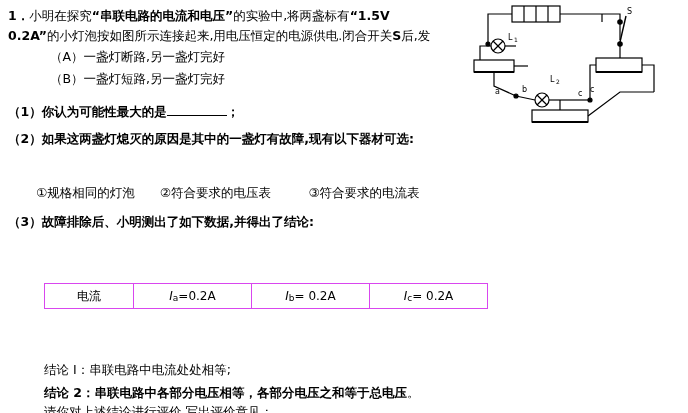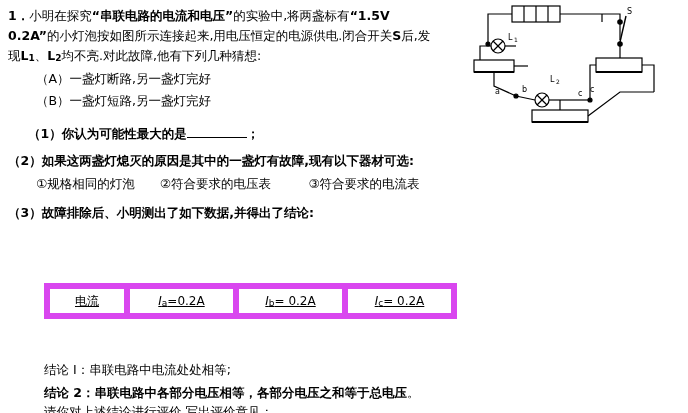--- a/index.html
+++ b/index.html
@@ -26,21 +26,21 @@
     top: 6px;
     width: 460px;
   }
   .line {
     font-size: 12.5px;
     line-height: 20px;
     white-space: nowrap;
   }
   .bold { font-weight: bold; }
   .opt {
-    margin-left: 28px;
+    margin-left: 42px;
     font-size: 12.5px;
     line-height: 22px;
   }
   .sub {
     font-size: 9px;
     vertical-align: -1px;
   }
   .blank {
     display: inline-block;
     border-bottom: 1px solid #000;
@@ -54,25 +54,24 @@
   }
   
   .data-table {
     position: absolute;
     left: 44px;
     top: 283px;
     border-collapse: collapse;
     font-size: 12px;
   }
   .data-table td {
-    border: 6px solid #d946ef;
+    border: 1px solid #d946ef;
     height: 22px;
-    padding: 1px 4px;
+    padding: 1px 11px;
     font-size: 12px;
-    text-decoration: underline;
   }
   .col-label { width: 66px; text-align: center; }
   .col-v { width: 95px; text-align: center; }
   .ital { font-style: italic; }
   
   .concl {
     font-size: 12.5px;
     line-height: 23px;
   }
   
@@ -96,36 +95,33 @@
   <div class="text-col">
 
     <div class="line">
       <span class="bold">1．</span><span>小明在探究</span><span class="bold">“<span>串联电路的电流和电压</span>”</span><span>的实验中,将两盏标有</span><span class="bold">“<span>1.5V</span></span>
     </div>
 
     <div class="line">
       <span class="bold"><span>0.2A</span>”</span><span>的小灯泡按如图所示连接起来,用电压恒定的电源供电.闭合开关</span><span class="bold">S</span><span>后,发</span>
     </div>
 
-    <div class="line">
-      <span>现</span><span class="bold"><span>L</span><span class="sub">1</span></span><span>、</span><span class="bold"><span>L</span><span class="sub">2</span></span><span>均不亮.对此故障,他有下列几种猜想:</span>
-    </div>
 
     <div class="opt">（A）一盏灯断路,另一盏灯完好</div>
     <div class="opt">（B）一盏灯短路,另一盏灯完好</div>
 
-    <div class="numbered" style="margin-top:10px;margin-left:20px;">
+    <div class="numbered" style="margin-top:10px;">
       <span class="bold">（1）你认为可能性最大的是</span><span class="blank b60"></span><span class="bold">；</span>
     </div>
 
     <div class="numbered" style="margin-top:4px;">
       <span class="bold">（2）如果这两盏灯熄灭的原因是其中的一盏灯有故障,现有以下器材可选:</span>
     </div>
 
-    <div class="numbered" style="margin-left:28px;">①规格相同的灯泡　　②符合要求的电压表　　　③符合要求的电流表</div>
+    <div class="numbered" style="margin-left:28px;margin-top:31px;">①规格相同的灯泡　　②符合要求的电压表　　　③符合要求的电流表</div>
 
 
     <div class="numbered" style="margin-top:6px;">
       <span class="bold">（3）故障排除后、小明测出了如下数据,并得出了结论:</span>
     </div>
 
   </div>
 
   <table class="data-table">
     <tbody>

